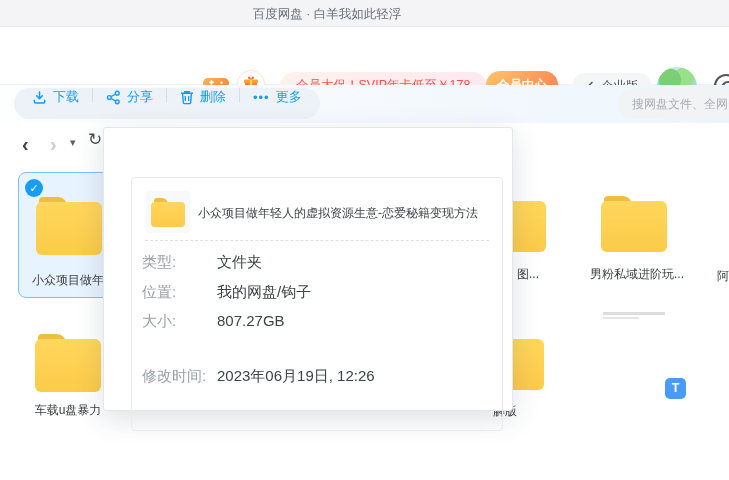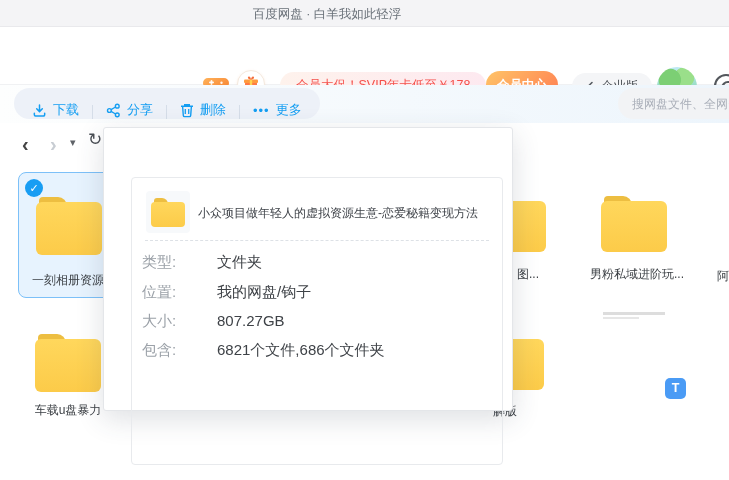--- a/index.html
+++ b/index.html
@@ -23,21 +23,21 @@
     background:
       radial-gradient(circle at 50% 118%, #463528 0 40%, transparent 41%),
       radial-gradient(circle at 32% 32%, #7ccf74 0 28%, transparent 30%),
       radial-gradient(circle at 68% 26%, #9adf8a 0 24%, transparent 26%),
       linear-gradient(180deg,#bfeaf5 0%,#8fd9b8 60%,#5bb98a 100%);}
   .svip-badge{position:absolute;left:659px;top:65px;width:42px;height:14px;border-radius:8px;background:linear-gradient(180deg,#4a352b,#2a1d16);border:1px solid #1d140e;color:#f0c387;font-size:8.5px;font-weight:bold;font-style:italic;text-align:center;line-height:12px;letter-spacing:.5px;}
   .help-circle{position:absolute;left:714px;top:47px;width:24px;height:24px;border-radius:50%;border:2px solid #53575c;cursor:pointer;}
   .help-circle::after{content:"";position:absolute;left:5px;top:5px;width:10px;height:10px;border-radius:50%;border:2px solid #53575c;border-right-color:transparent;}
   
   .toolbar-row{position:absolute;left:0;top:85px;width:729px;height:38px;background:linear-gradient(90deg,#fdfefe,#edf5fc);}
-  .action-bar{position:absolute;left:14px;top:3px;height:31px;border-radius:16px;background:#edf1f8;display:inline-flex;align-items:flex-end;padding:0 18px;gap:13px;}
+  .action-bar{position:absolute;left:14px;top:3px;height:31px;border-radius:16px;background:#edf1f8;display:inline-flex;align-items:flex-start;padding:0 18px;gap:13px;}
   .tool-btn{display:flex;align-items:center;gap:6px;color:#149ef2;font-size:13px;white-space:nowrap;cursor:pointer;}
   .tb-divider{width:1px;height:14px;background:#d5dde8;}
   .more-dots{font-size:13px;letter-spacing:1px;color:#149ef2;line-height:1;}
   .search-pill{position:absolute;left:618px;top:3px;width:140px;height:31px;border-radius:16px;background:#f2f3f5;display:flex;align-items:center;padding:0 14px;}
   .search-pill input{border:none;outline:none;background:transparent;font-size:12px;color:#333;width:100%;font-family:inherit;}
   .search-pill input::placeholder{color:#a9aeb8;}
   
   .nav-row{position:absolute;left:0;top:123px;width:729px;height:42px;background:#fff;}
   .nav-btn{position:absolute;font-size:20px;line-height:1;cursor:pointer;color:#454545;}
   .nav-back{left:22px;top:11px;font-weight:bold;}
@@ -57,21 +57,21 @@
   .file-thumb{position:absolute;left:586px;top:304px;width:104px;height:96px;background:#fff;cursor:pointer;}
   .wm-line1{position:absolute;left:17px;top:8px;width:62px;height:2.5px;background:#c7c7c7;opacity:.6;}
   .wm-line2{position:absolute;left:17px;top:13px;width:36px;height:2px;background:#cecece;opacity:.5;}
   .t-badge{position:absolute;left:79px;top:74px;width:21px;height:21px;border-radius:5px;background:#4a9bf5;color:#fff;font-size:12.5px;font-weight:bold;text-align:center;line-height:21px;}
   
   .dialog{position:absolute;left:103px;top:127px;width:410px;height:284px;background:#fff;border:1px solid #e4e6e9;border-radius:3px;box-shadow:0 8px 28px rgba(50,60,80,.16);z-index:10;}
   .dlg-header{position:absolute;left:0;top:0;right:0;height:36px;background:#fbfcfd;border-bottom:1px solid #ececee;border-radius:3px 3px 0 0;}
   .dlg-title{position:absolute;left:84px;top:10px;font-size:13.5px;color:#3a3d42;white-space:nowrap;}
   .dlg-logo{position:absolute;left:45px;top:9px;}
   .dlg-close{position:absolute;left:382px;top:3px;width:26px;height:28px;text-align:center;font-size:20px;color:#3c3c3c;line-height:28px;cursor:pointer;font-weight:300;}
-  .dlg-box{position:absolute;left:27px;top:49px;width:372px;height:288px;border:1px solid #e8eaed;border-radius:4px;padding-left:37px;}
+  .dlg-box{position:absolute;left:27px;top:49px;width:372px;height:254px;border:1px solid #e8eaed;border-radius:4px;padding-left:37px;}
   .dlg-file-iconwrap{position:absolute;left:14px;top:13px;width:44px;height:42px;background:#f7f9fb;border-radius:4px;}
   .dlg-file-name{position:absolute;left:66px;top:27px;font-size:12px;color:#3f4349;white-space:nowrap;}
   .dlg-dashed{position:absolute;left:13px;right:13px;top:62px;border-top:1px dashed #dde1e6;}
   .d-row{position:absolute;left:10px;font-size:15px;white-space:nowrap;}
   .d-label{display:inline-block;width:75px;color:#9ba1a8;}
   .d-value{color:#3e4247;}
   svg{display:block;}
 </style>
 </head>
 <body>
@@ -171,21 +171,21 @@
     <div class="nav-btn nav-caret">▾</div>
     <div class="nav-btn nav-refresh">↻</div>
   </div>
 
   <div class="sel-card">
     <div class="sel-check">✓</div>
     <div class="folder" style="left:17px;top:24px;width:66px;height:58px;">
       <div class="tab"></div>
         <div class="fbody"></div>
     </div>
-    <div class="grid-label" style="left:0;bottom:8px;width:100%;text-align:center;">一刻相册资源</div>
+    <div class="grid-label" style="left:0;bottom:8px;width:100%;text-align:center;">小众项目做年</div>
   </div>
 
   <div>
     <div class="folder" style="left:35px;top:334px;width:66px;height:58px;">
       <div class="tab"></div>
         <div class="fbody"></div>
     </div>
     <div class="grid-label" style="left:18px;top:402px;width:100px;text-align:center;">车载u盘暴力</div>
   </div>
 
@@ -235,19 +235,19 @@
 
       <div class="d-row" style="top:75px;">
         <span class="d-label">类型:</span><span class="d-value">文件夹</span>
       </div>
       <div class="d-row" style="top:105px;">
         <span class="d-label">位置:</span><span class="d-value">我的网盘/钩子</span>
       </div>
       <div class="d-row" style="top:134px;">
         <span class="d-label">大小:</span><span class="d-value">807.27GB</span>
       </div>
-      <div class="d-row" style="top:163px;">
-        <span class="d-label">包含:</span><span class="d-value">6821个文件,686个文件夹</span>
+      <div class="d-row" style="top:189px;">
+        <span class="d-label">修改时间:</span><span class="d-value">2023年06月19日, 12:26</span>
       </div>
     </div>
   </div>
 
 </div>
 
 </body></html>

